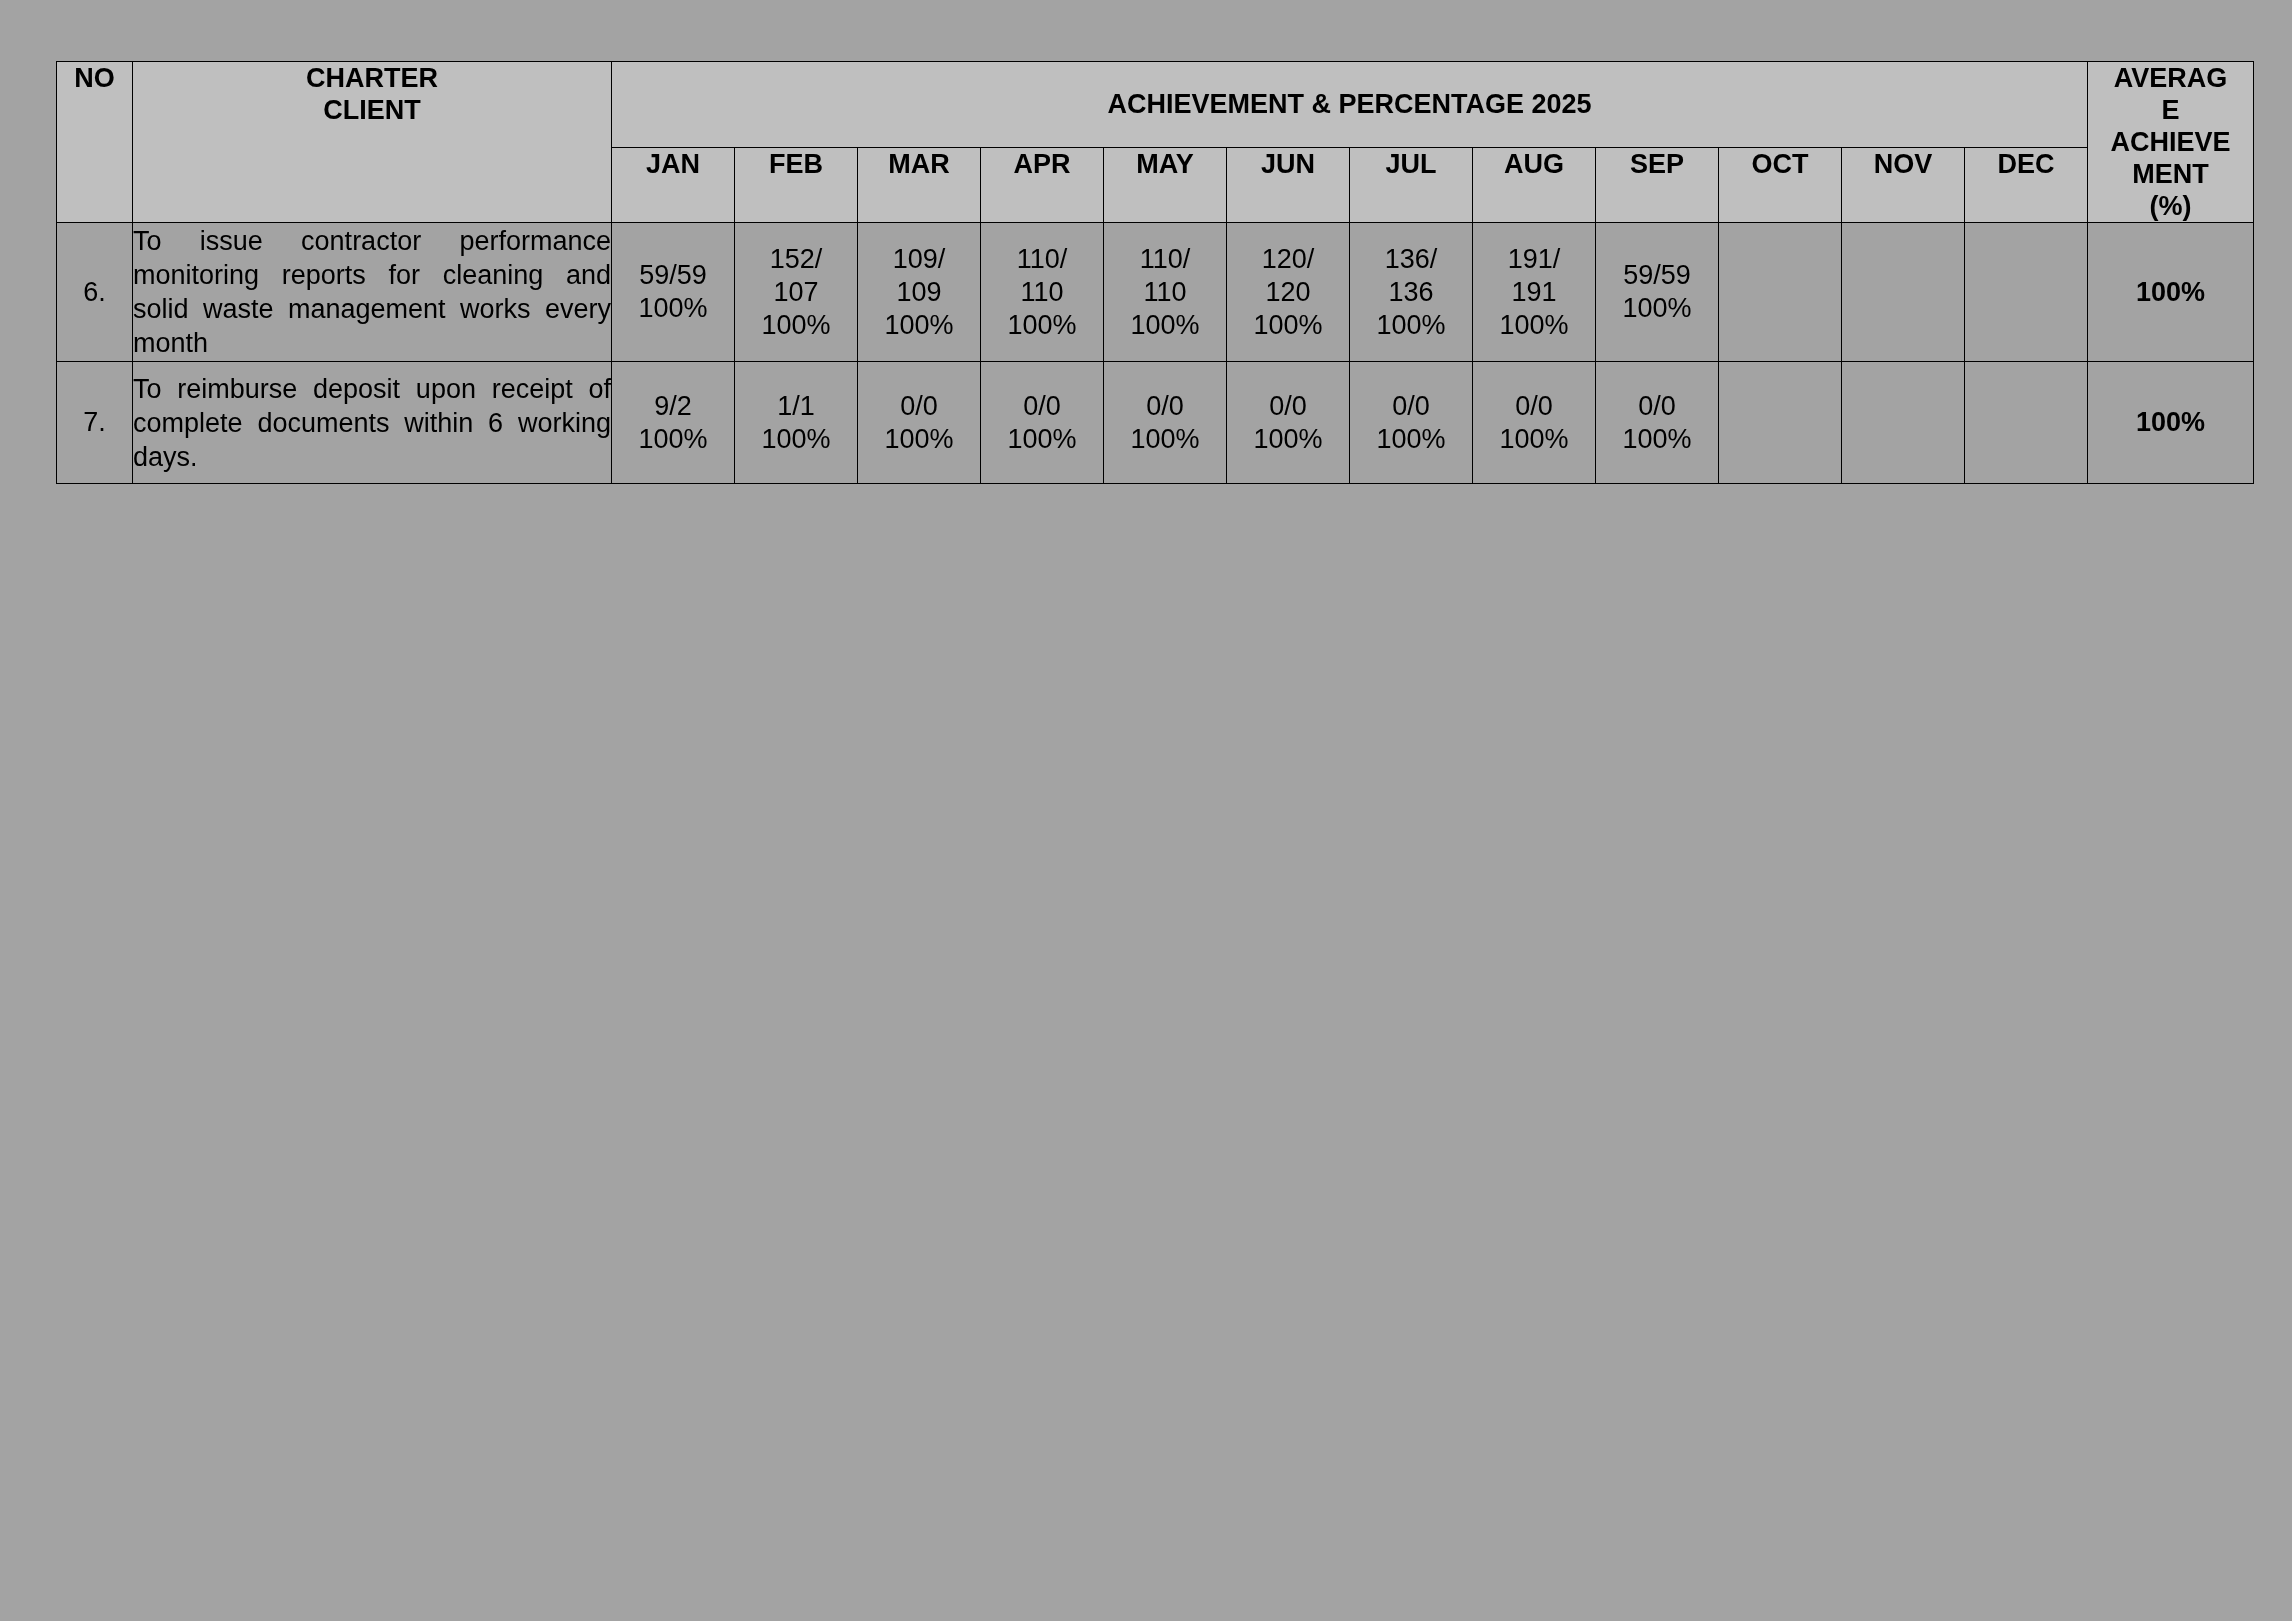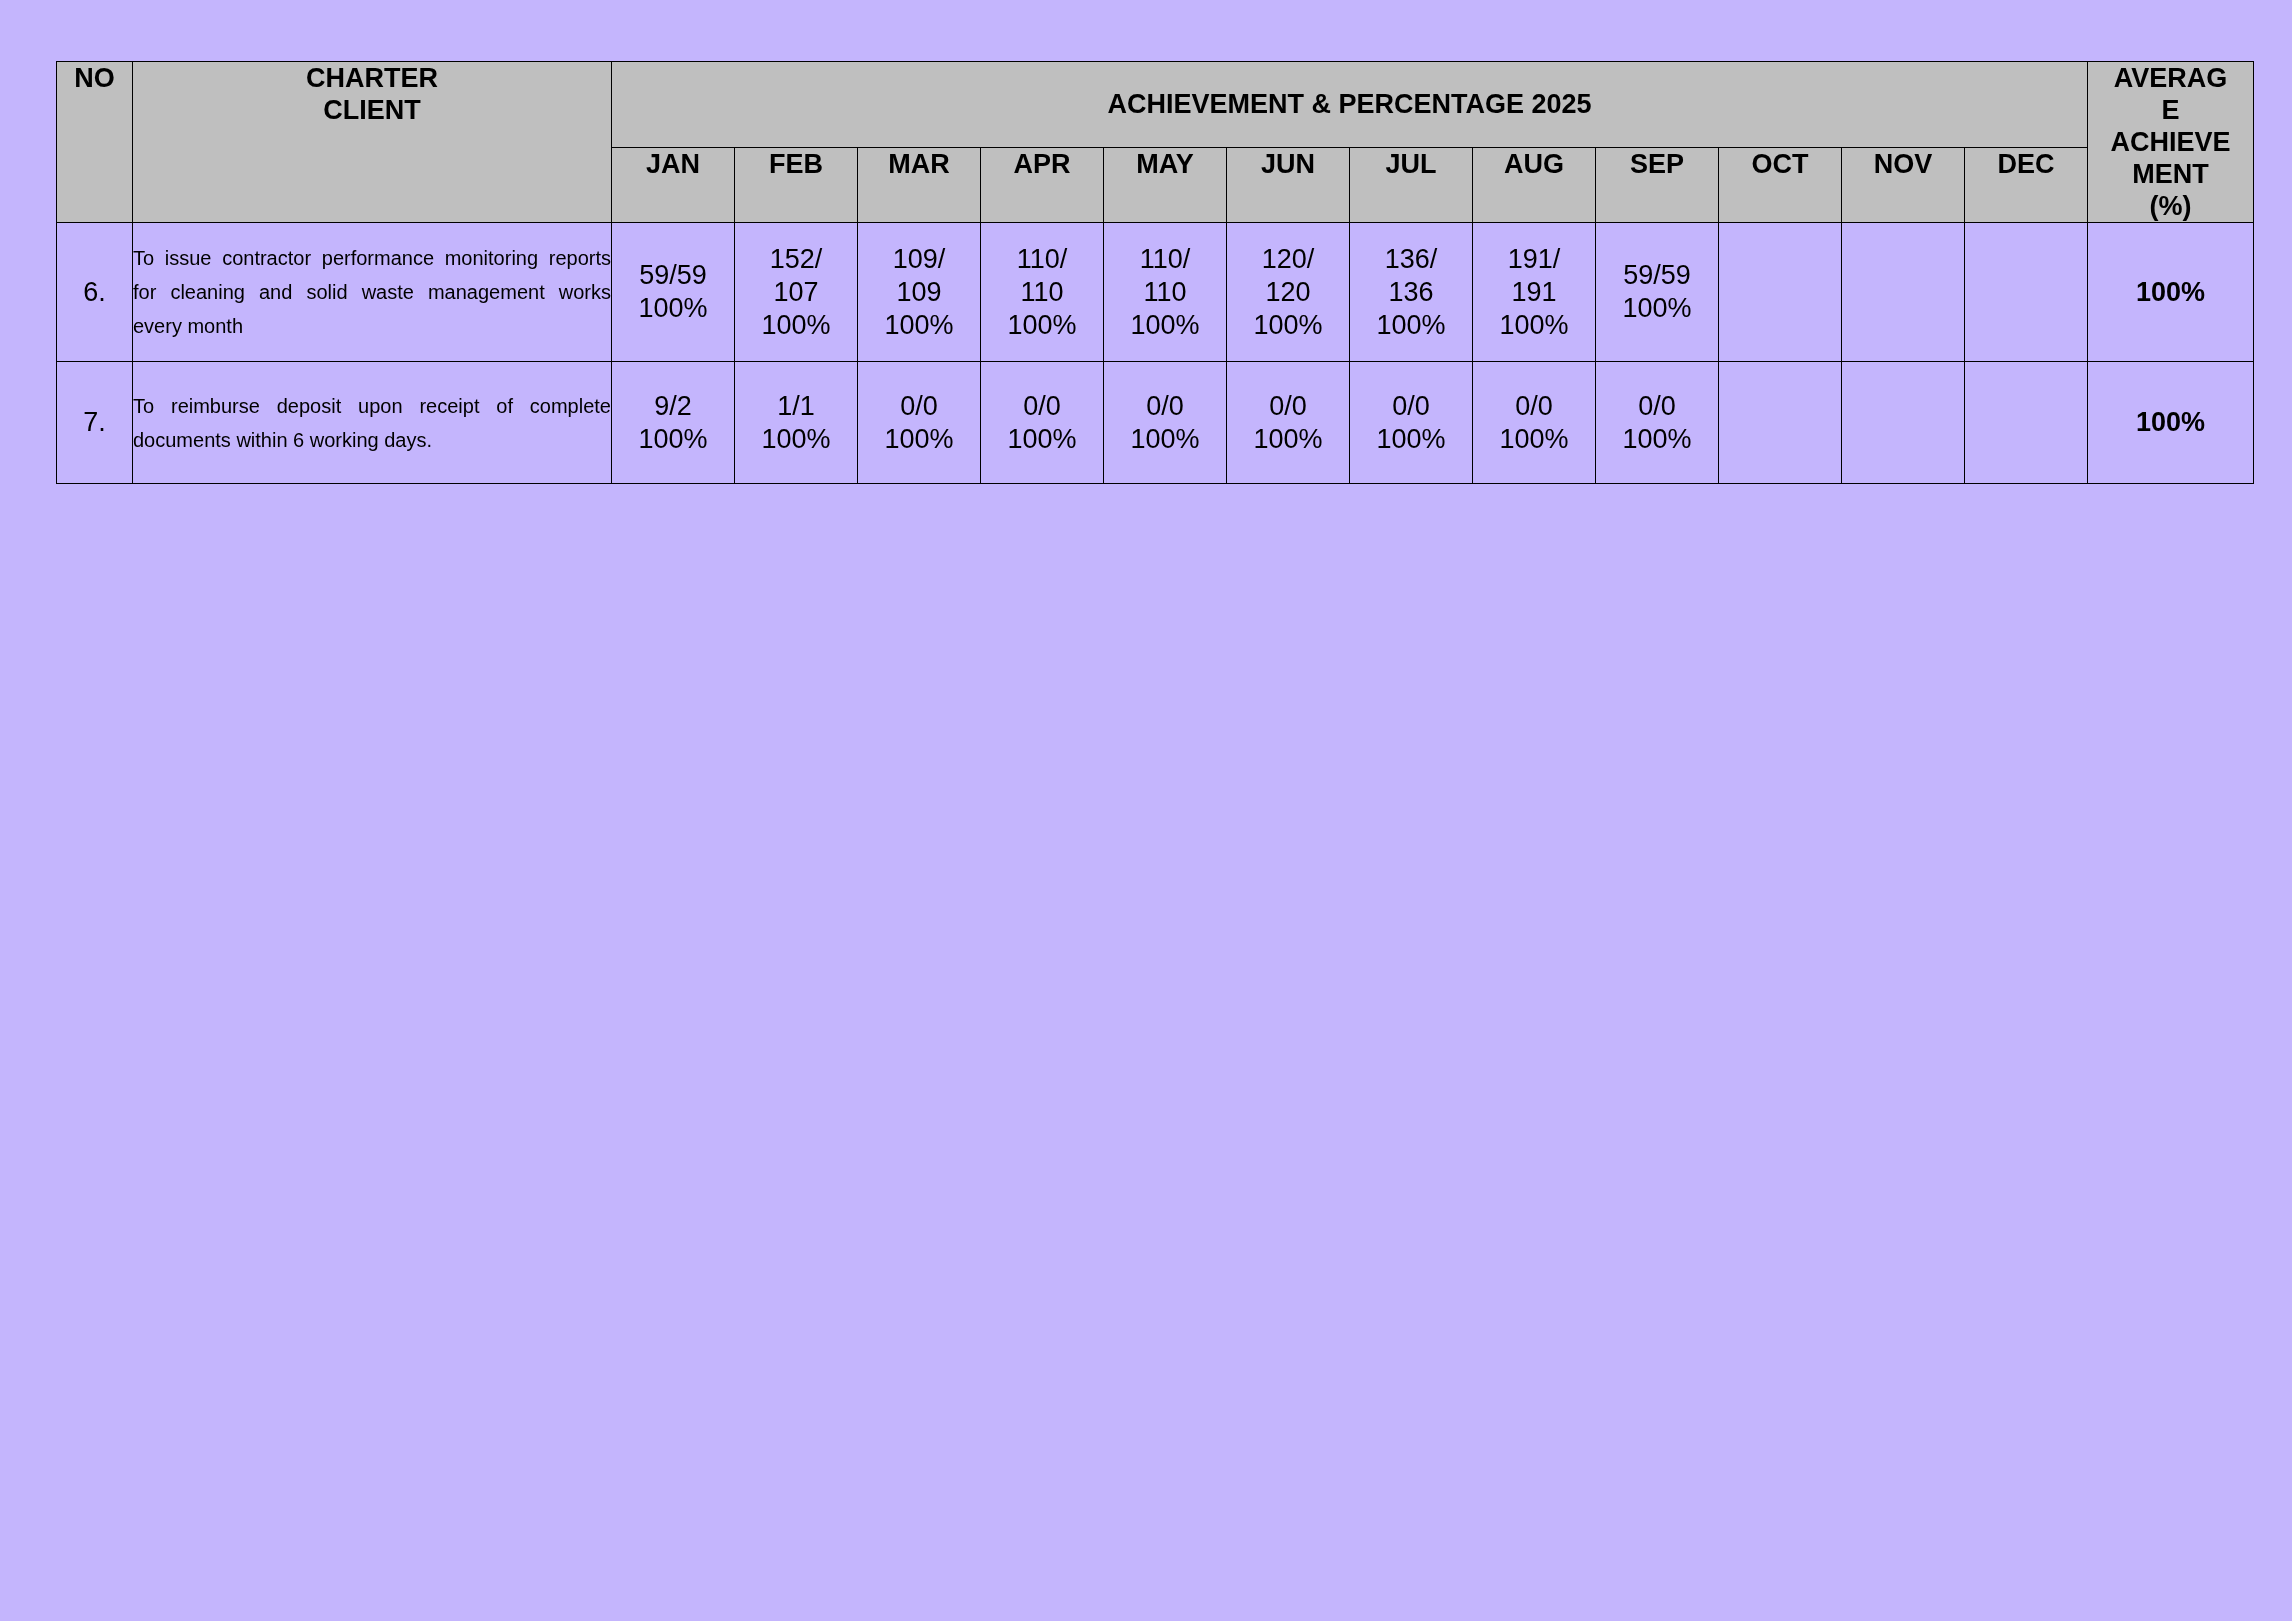--- a/index.html
+++ b/index.html
@@ -5,21 +5,21 @@
   html, body {
     margin: 0;
     padding: 0;
     background: #ffffff;
     font-family: "Liberation Sans", sans-serif;
   }
   #page {
     position: relative;
     width: 2293px;
     height: 1621px;
-    background: #c4b5fd;
+    background: #a3a3a3;
     overflow: hidden;
   }
   table.report {
     position: absolute;
     left: 56px;
     top: 61px;
     border-collapse: collapse;
     table-layout: fixed;
     color: #000000;
   }
@@ -53,21 +53,21 @@
     padding-top: 5.4px;
     white-space: pre-line;
   }
   
   .cell-no {
     font-size: 27px;
     text-align: center;
     vertical-align: middle;
   }
   .cell-charter {
-    font-size: 20px;
+    font-size: 27px;
     line-height: 34px;
     text-align: justify;
     vertical-align: middle;
     padding: 3.6px 12.5px;
     margin-top: 8px;
   }
   .cell-month {
     font-size: 27px;
     line-height: 33px;
     text-align: center;

